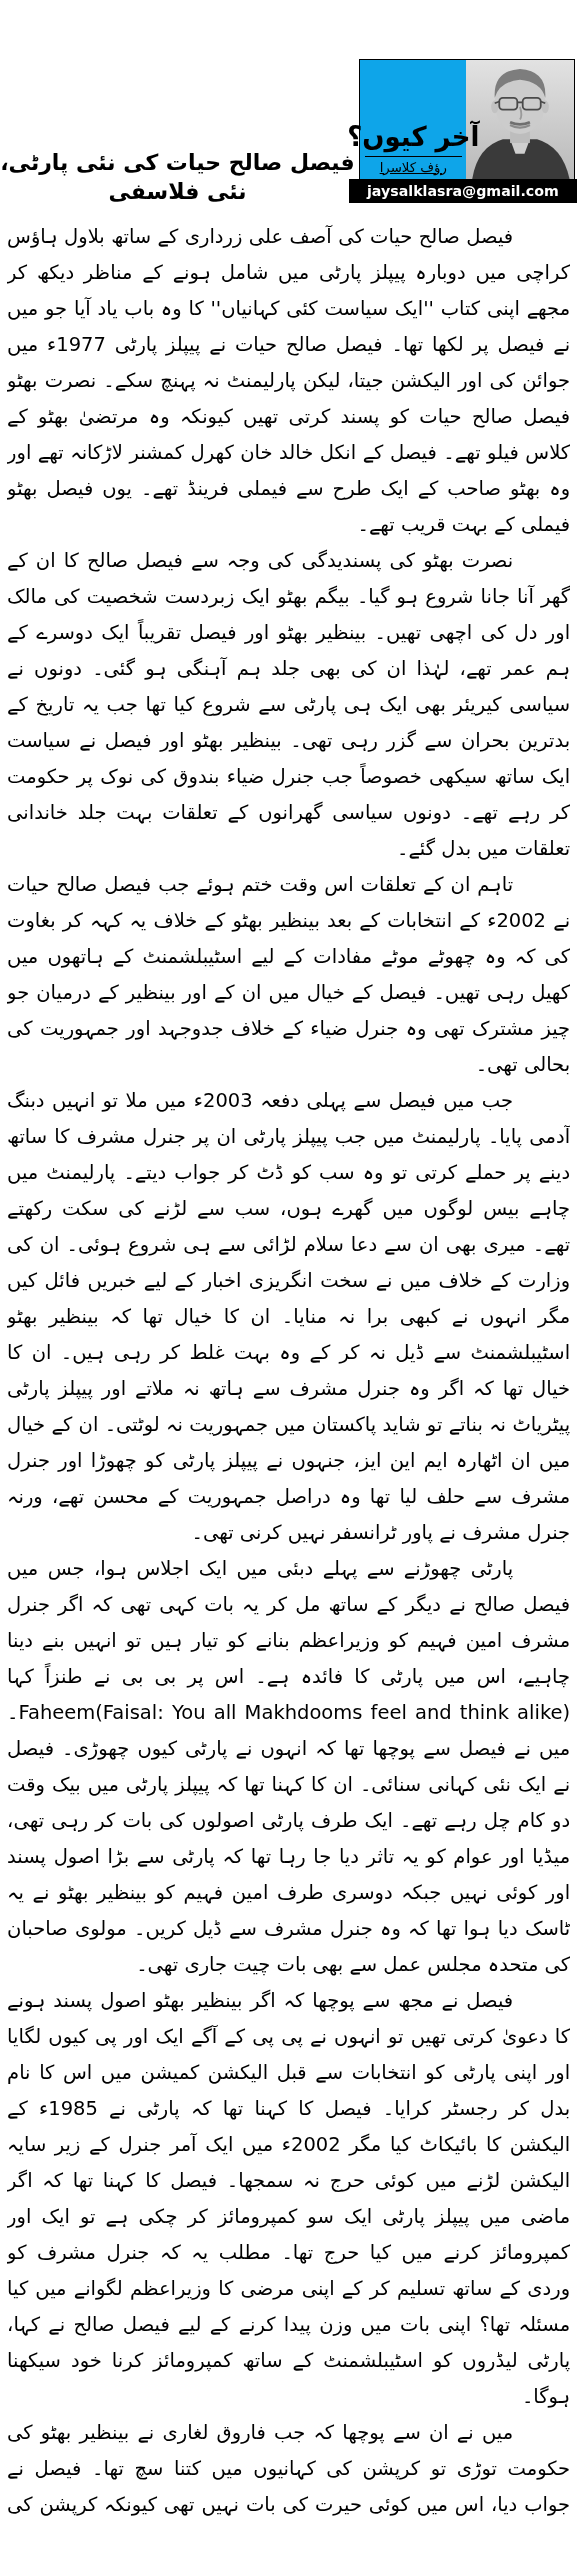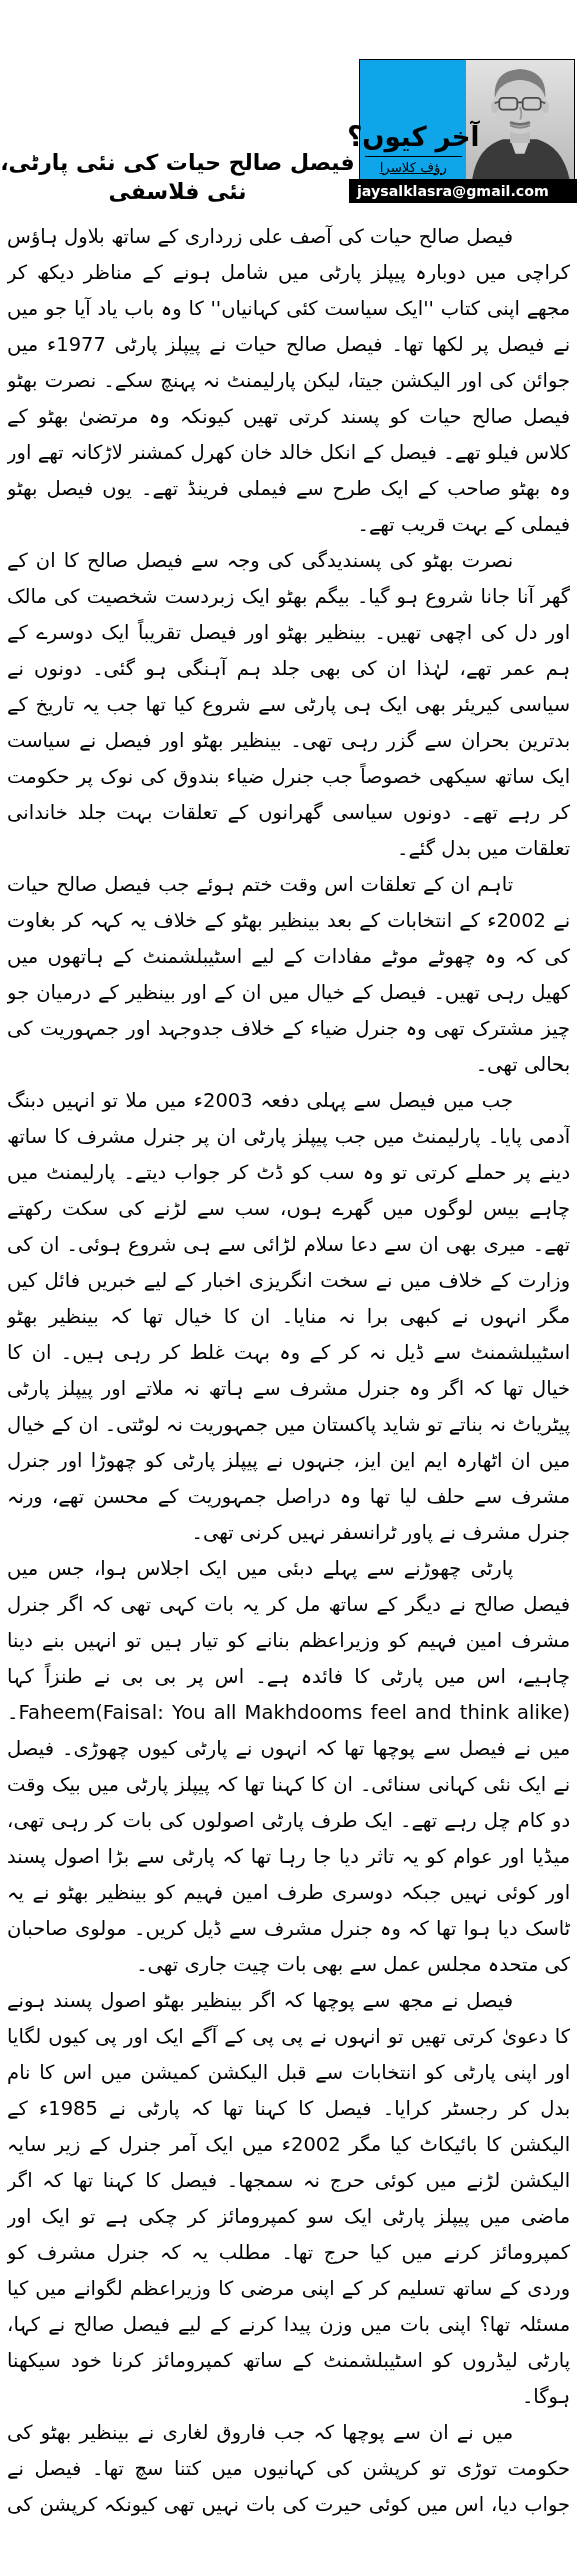--- a/index.html
+++ b/index.html
@@ -37,21 +37,21 @@
   .m-author{font-size:13.3px;direction:rtl;white-space:nowrap;text-decoration:underline;}
   .m-photo{width:108px;height:100%;overflow:hidden;}
   .m-photo svg{display:block;width:100%;height:100%;}
   
   .email-bar{
     position:absolute;top:179px;right:0;
     width:229px;height:24px;
     background:#000;color:#fff;
     display:flex;align-items:center;
     font-size:14.2px;font-weight:bold;
-    padding-left:8px;box-sizing:border-box;
+    padding-left:18px;box-sizing:border-box;
     font-family:"DejaVu Sans",sans-serif;
   }
   
   .headline{
     position:absolute;top:121px;left:0;
     width:355px;
     text-align:center;
     direction:rtl;
     font-size:22px;font-weight:bold;
     line-height:1.3;

